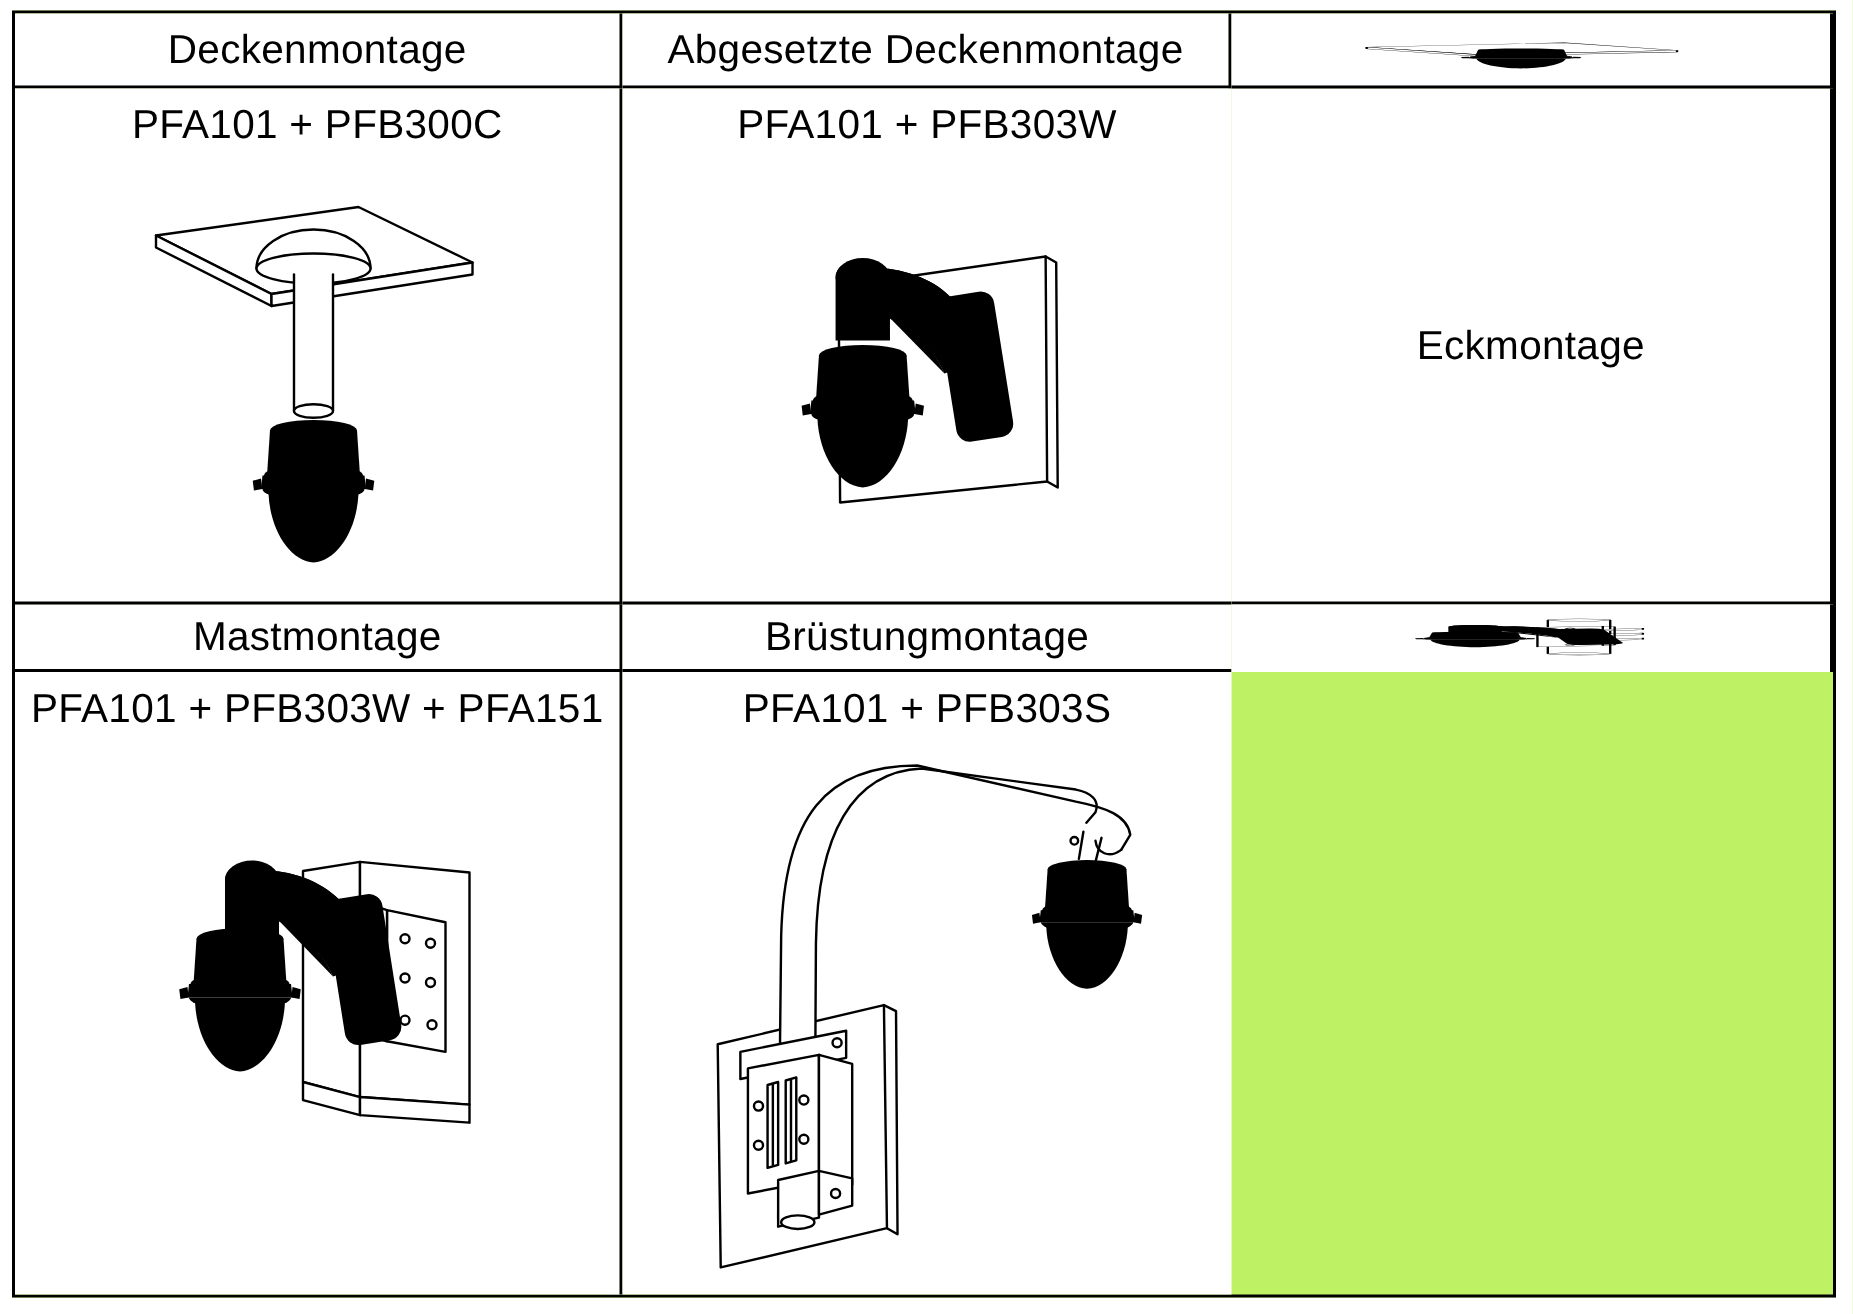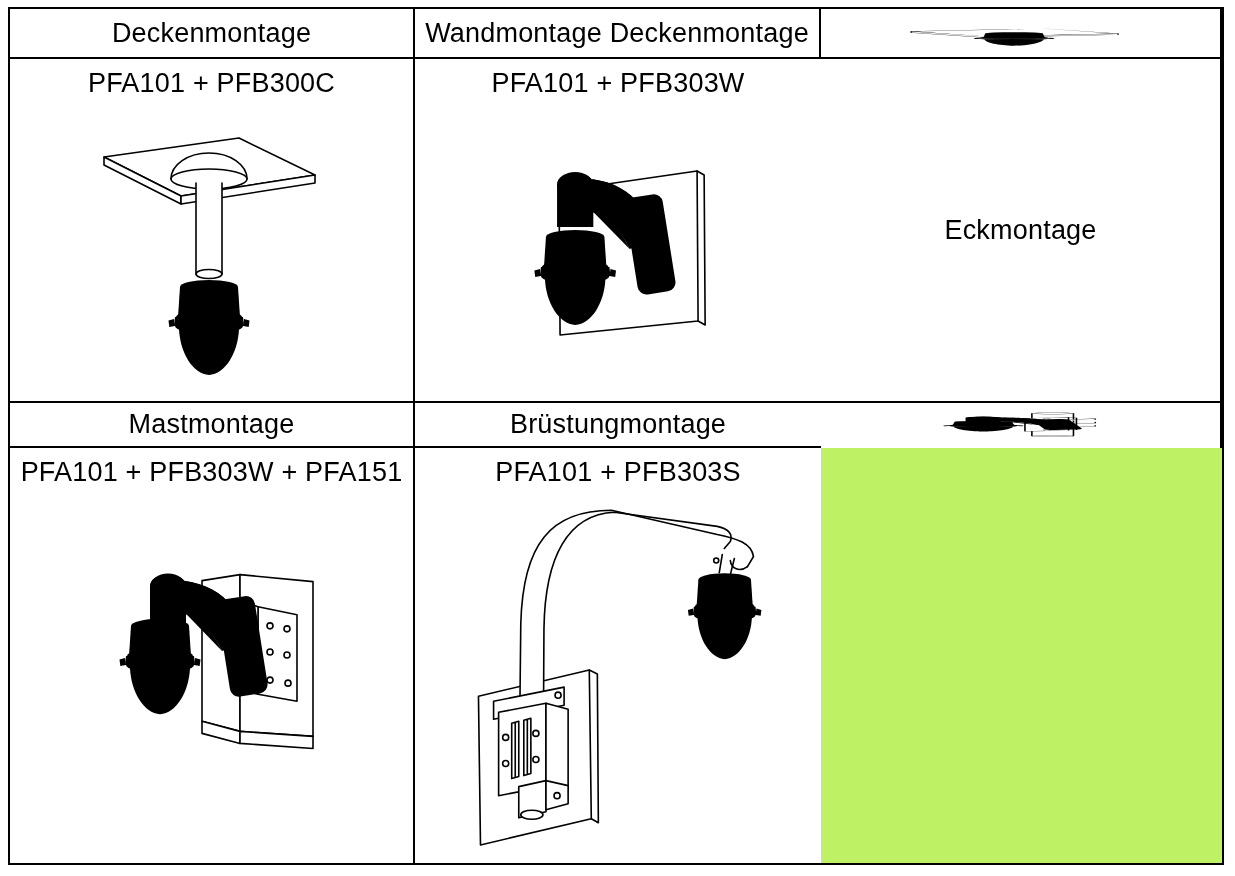--- a/index.html
+++ b/index.html
@@ -76,21 +76,21 @@
     </g>
   </defs>
 </svg>
 
 <div class="mount-table">
 
   <div class="cell head">
       <span>Deckenmontage</span>
     </div>
   <div class="cell head">
-      <span>Wandmontage Deckenmontage</span>
+      <span>Abgesetzte Deckenmontage</span>
     </div>
 
   <div class="cell bodycell">
     <div class="product"></div>
     <svg class="drawing" viewBox="0 0 403 342" preserveAspectRatio="none">
       <path class="f" d="M91,160 L224,139 L300,175 L167,196 Z"></path>
       <path class="f" d="M91,160 L91,168 L167,204 L167,196 Z"></path>
       <path class="f" d="M167,204 L300,183 L300,175 L167,196 Z"></path>
       <use href="#cam" transform="translate(149,163)"></use>
     </svg>

